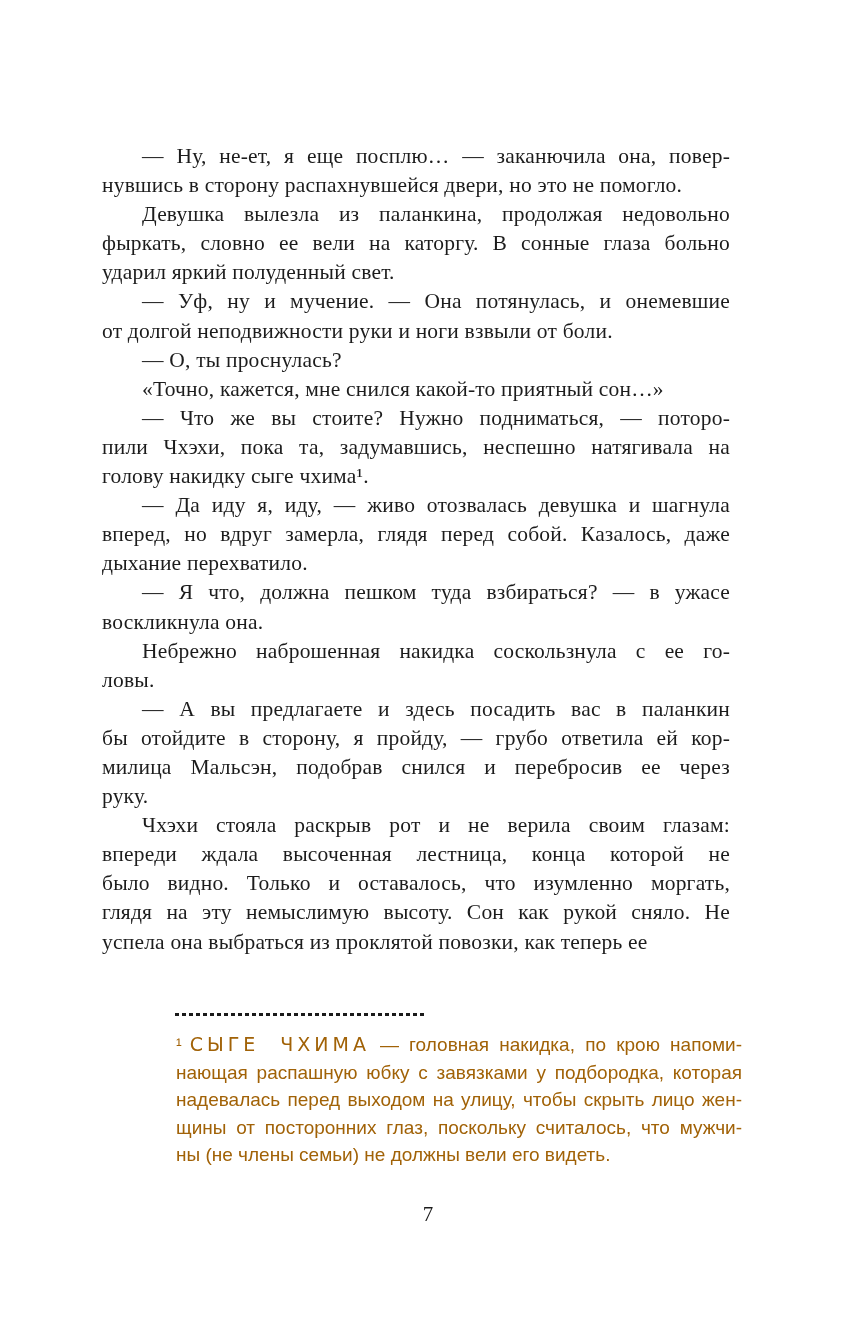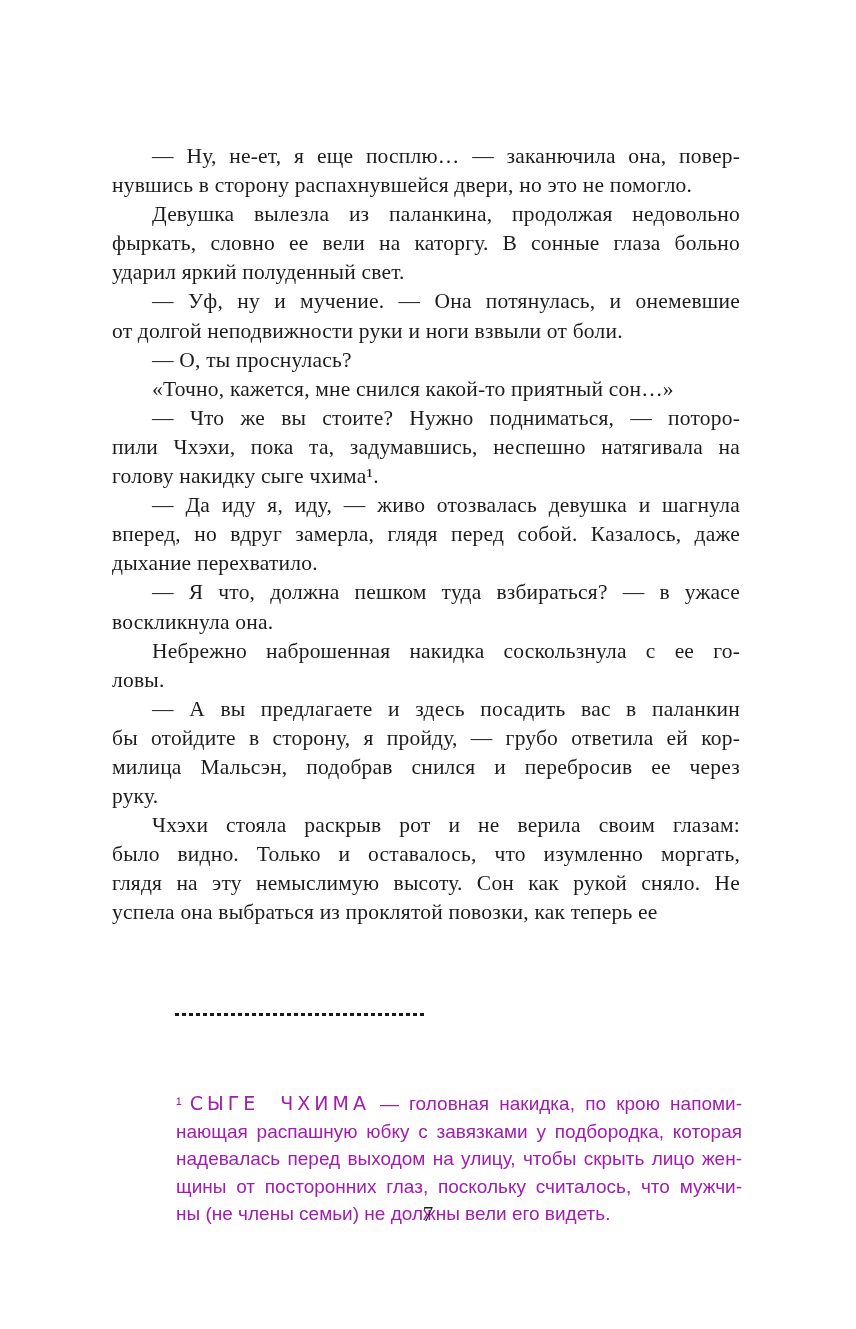--- a/index.html
+++ b/index.html
@@ -12,21 +12,21 @@
     width: 856px;
     height: 1329px;
     background: #ffffff;
     color: #1c1c1c;
     font-family: "Liberation Serif", serif;
     overflow: hidden;
   }
   
   .text-block {
     position: absolute;
-    left: 112px;
+    left: 102px;
     top: 142px;
     width: 628px;
     font-size: 21.5px;
   }
   .line {
     height: 29.1px;
     line-height: 29.1px;
     text-align: left;
     overflow: hidden;
     white-space: normal;
@@ -47,25 +47,25 @@
     left: 175px;
     top: 1013px;
     width: 250px;
     height: 3px;
     background: repeating-linear-gradient(90deg, #1a1a1a 0 4px, transparent 4px 7px);
   }
   
   .footnote {
     position: absolute;
     left: 176px;
-    top: 1090px;
+    top: 1031px;
     width: 566px;
     font-family: "Liberation Sans", sans-serif;
     font-size: 19px;
-    color: #a21caf;
+    color: #a16207;
   }
   .fn-line {
     height: 27.5px;
     line-height: 27.5px;
     overflow: hidden;
     white-space: normal;
   }
   .fn-line.just { text-align: justify; }
   .fn-line.just::after {
     content: "";
@@ -139,20 +139,21 @@
         <div class="line">ловы.</div>
       </div>
       <div>
         <div class="line first just">— А вы предлагаете и здесь посадить вас в паланкин</div>
         <div class="line just">бы отойдите в сторону, я пройду, — грубо ответила ей кор-</div>
         <div class="line just">милица Мальсэн, подобрав снился и перебросив ее через</div>
         <div class="line">руку.</div>
       </div>
       <div>
         <div class="line first just">Чхэхи стояла раскрыв рот и не верила своим глазам:</div>
+        <div class="line just">впереди ждала высоченная лестница, конца которой не</div>
         <div class="line just">было видно. Только и оставалось, что изумленно моргать,</div>
         <div class="line just">глядя на эту немыслимую высоту. Сон как рукой сняло. Не</div>
         <div class="line">успела она выбраться из проклятой повозки, как теперь ее</div>
       </div>
     </div>
 
   <div class="footnote-sep"></div>
 
   <div class="footnote">
     <div class="fn-line just">

